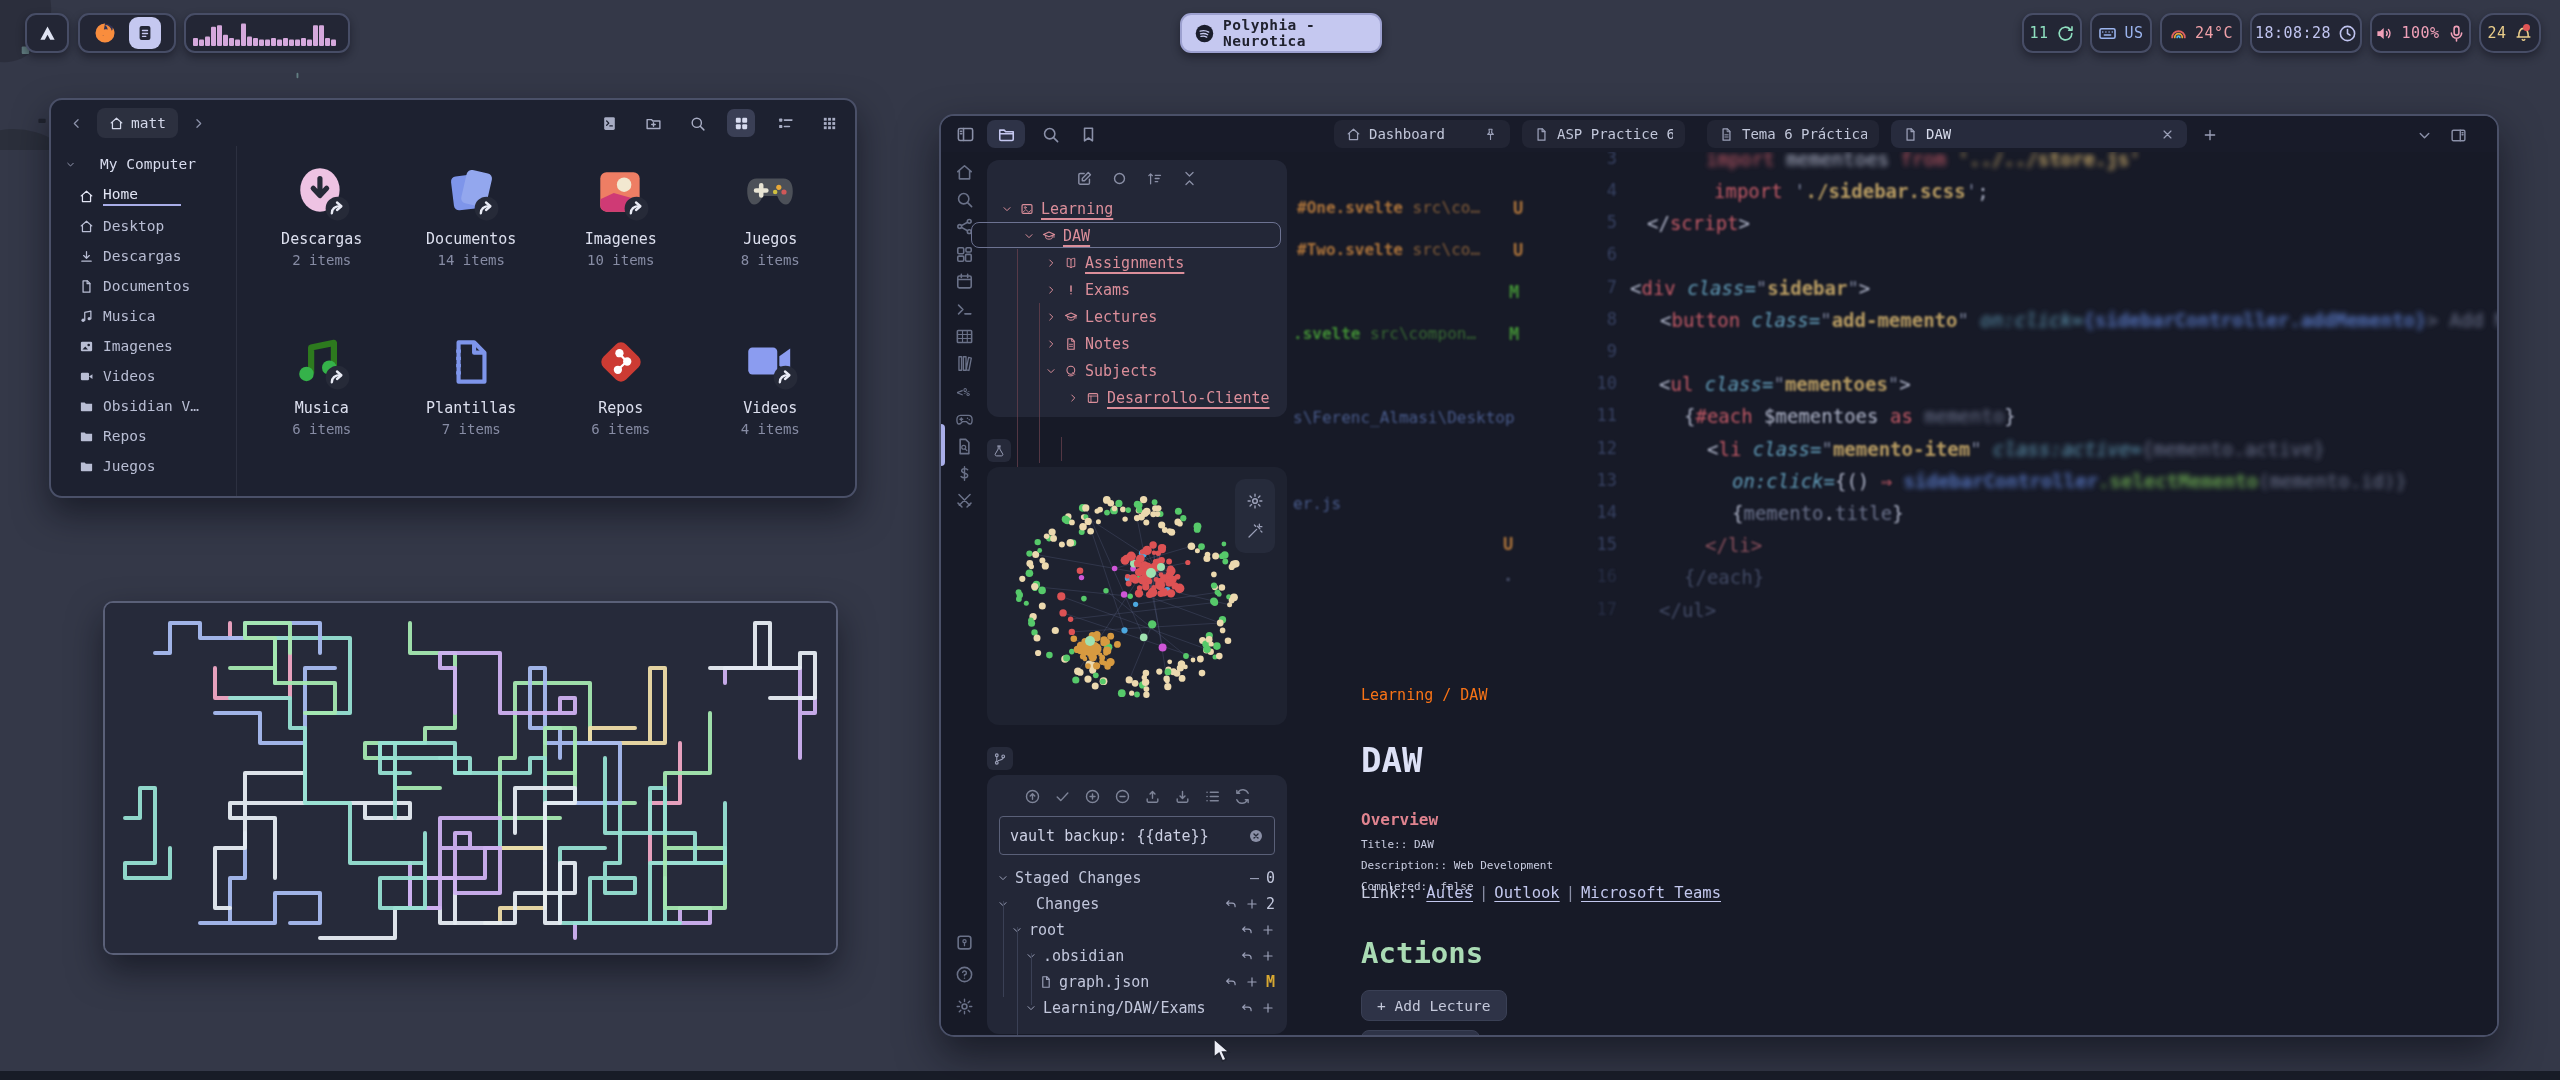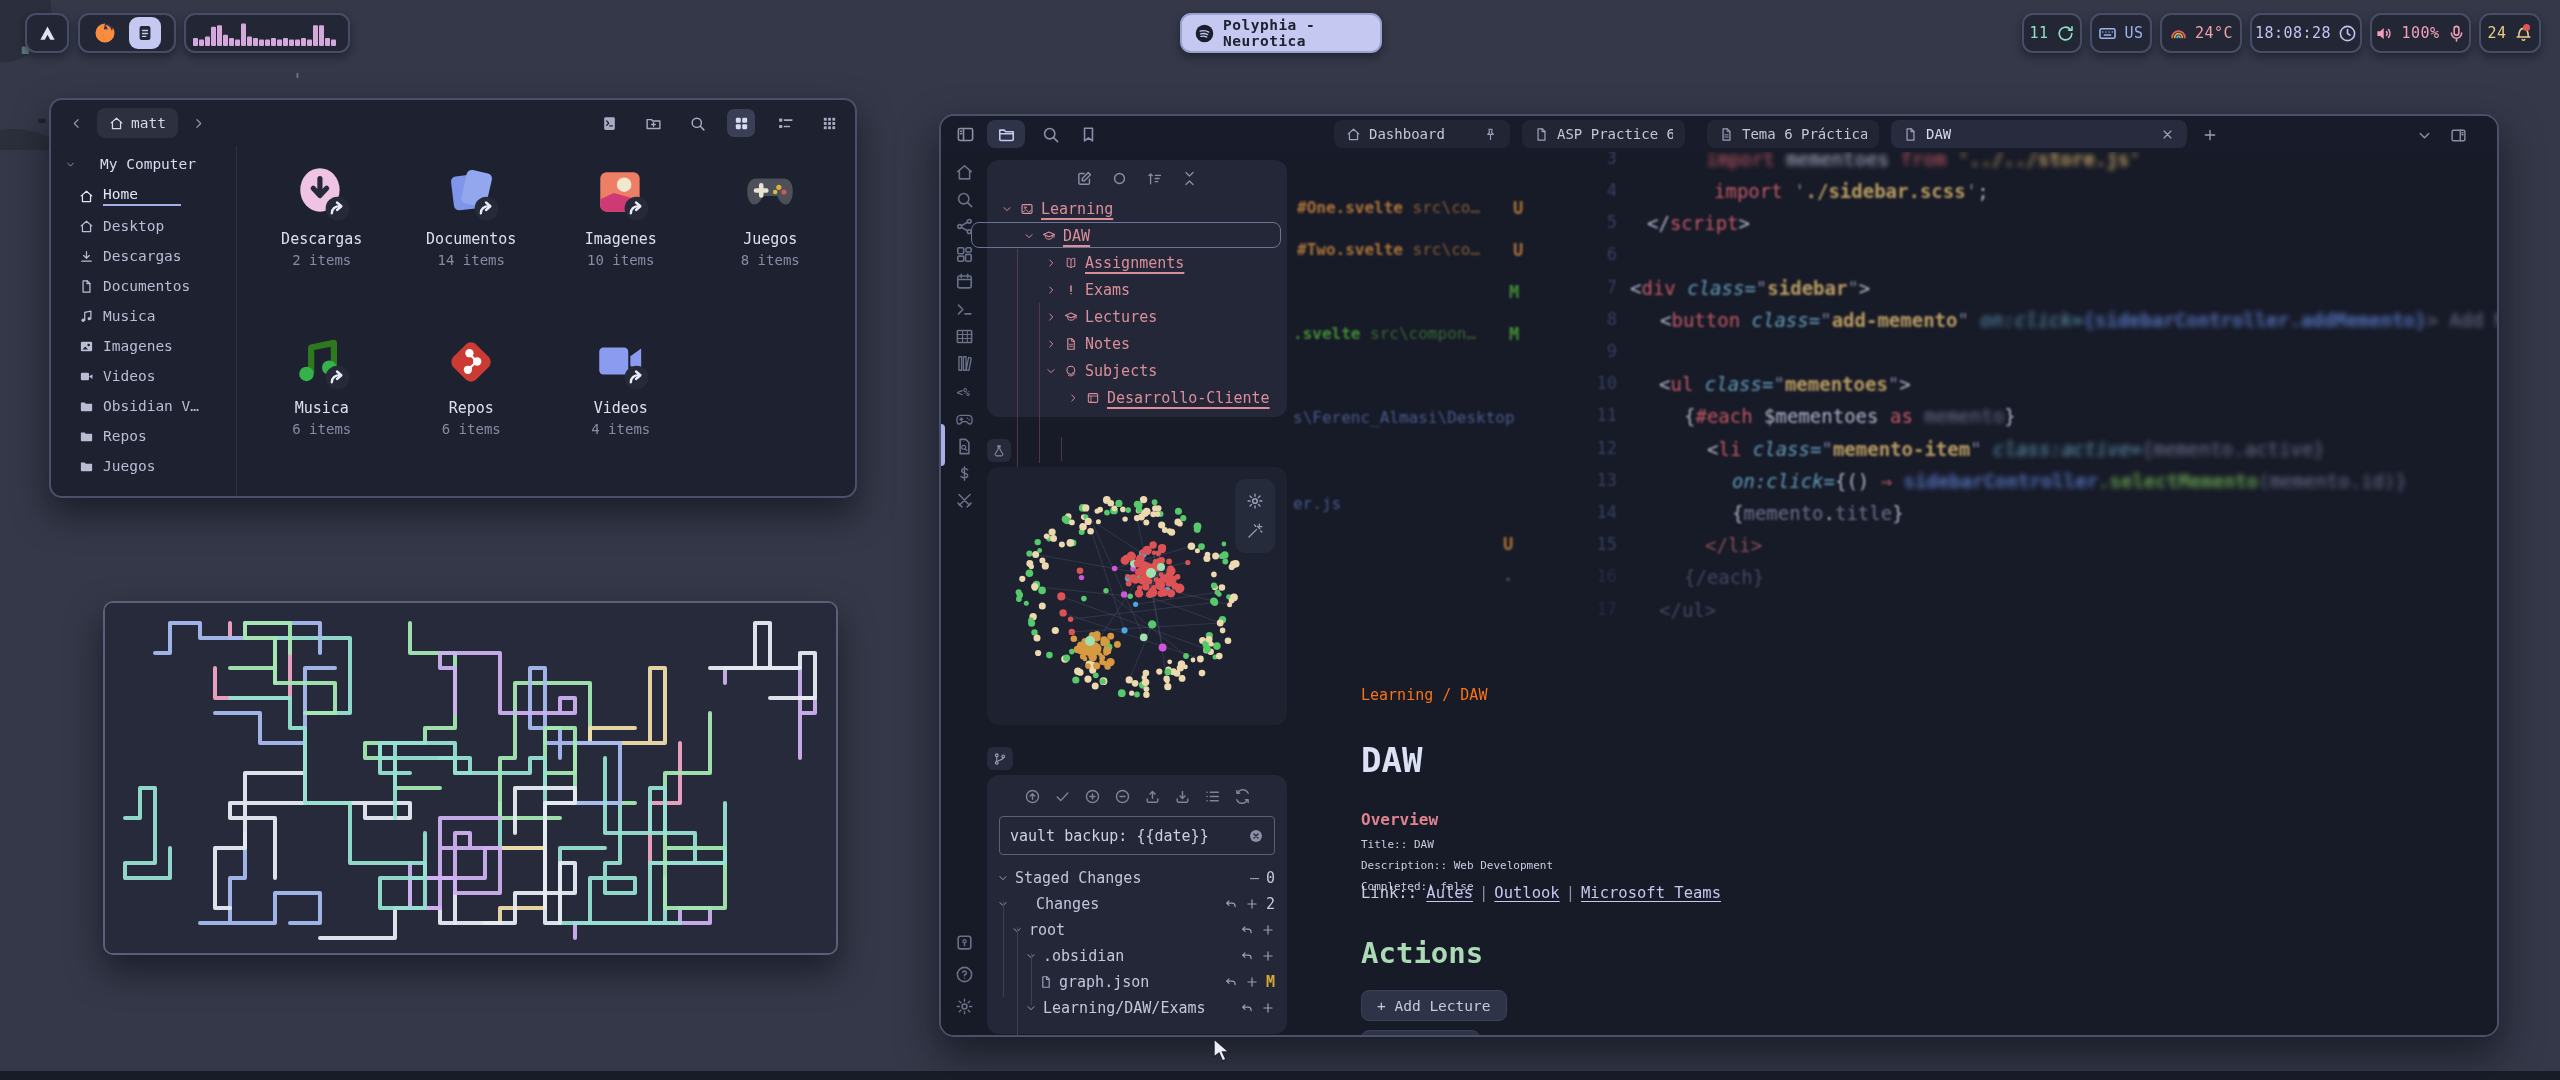--- a/index.html
+++ b/index.html
@@ -25,21 +25,21 @@
   .p-cava{left:184px;width:166px;justify-content:center;}
   .p-music{left:1180px;width:202px;background:#c5c8f0;border-color:#9ca0cf;color:#20222f;gap:8px;padding:0 12px;font-weight:bold;}
   .p-music .ic svg{width:21px;height:21px;}
   .p-music .txt{font-size:14.5px;}
   .tray{gap:7px;padding:0 11px;justify-content:center;}
   .t-upd{left:2022px;width:60px;color:#8fe0c0;}
   .t-kbd{left:2090px;width:62px;color:#9bb4ee;}
   .t-wth{left:2160px;width:82px;color:#f0a0a8;}
   .t-clk{left:2250px;width:112px;color:#c0c4f0;}
   .t-vol{left:2370px;width:101px;color:#f0a0b8;}
-  .t-bel{left:2479px;width:62px;color:#e8cc8a;}
+  .t-bel{left:2479px;width:62px;color:#e8cc8a;border-radius:15px;}
   .belldot{position:absolute;width:7px;height:7px;border-radius:50%;background:#e05555;right:9px;top:9px;}
 
   
   .fm{position:absolute;left:49px;top:98px;width:808px;height:400px;background:#1d2130;
     border:2px solid #4a5068;border-radius:13px;box-shadow:0 16px 34px rgba(8,10,18,.55);overflow:hidden;}
   .fm-bar{height:46px;display:flex;align-items:center;padding:0 12px;gap:8px;}
   .fm-nav{width:26px;height:26px;display:flex;align-items:center;justify-content:center;color:#8a90a8;}
   .fm-nav svg{width:15px;height:15px;}
   .fm-crumb{height:30px;background:#2c303f;border-radius:8px;display:flex;align-items:center;gap:7px;padding:0 12px;color:#d4d8ea;font-size:14.5px;}
   .fm-crumb svg{width:15px;height:15px;}
@@ -1160,20 +1160,31 @@
                 <path d="M37.5 47.5c.2-4.8 3.2-6.8 8.5-6.8" stroke="#e9ebf5" stroke-width="2.3" fill="none" stroke-linecap="round"></path>
                 <path d="M42.5 37.2l4.2 3.6-4.2 3.6" stroke="#e9ebf5" stroke-width="2.3" fill="none" stroke-linecap="round" stroke-linejoin="round"></path>
               </svg>
             </div>
             <div class="fname">Musica</div>
             <div class="fcount">6 items</div>
           </div>
           <div class="fm-item">
             <div class="fic">
               <svg viewBox="0 0 56 56">
+                <path d="M16 9h15l10 10v28H16z" fill="none" stroke="#7e95ea" stroke-width="4" stroke-linejoin="round"></path>
+                <path d="M31 9v10h10" stroke="#7e95ea" stroke-width="4" fill="none" stroke-linejoin="round"></path>
+                <path d="M16 16v26" stroke="#7e95ea" stroke-width="4.6" stroke-dasharray="3 4"></path>
+              </svg>
+            </div>
+            <div class="fname">Plantillas</div>
+            <div class="fcount">7 items</div>
+          </div>
+          <div class="fm-item">
+            <div class="fic">
+              <svg viewBox="0 0 56 56">
                 <rect x="12.5" y="12.5" width="31" height="31" rx="7" transform="rotate(45 28 28)" fill="#cc3b33"></rect>
                 <path d="M26.5 20l7 7.5-8.5 8" stroke="#fff" stroke-width="2.2" fill="none"></path>
                 <circle cx="26.5" cy="19.5" r="4" fill="#fff"></circle>
                 <circle cx="34" cy="27.5" r="4" fill="#fff"></circle>
                 <circle cx="25" cy="35.5" r="4" fill="#fff"></circle>
               </svg>
             </div>
             <div class="fname">Repos</div>
             <div class="fcount">6 items</div>
           </div>

